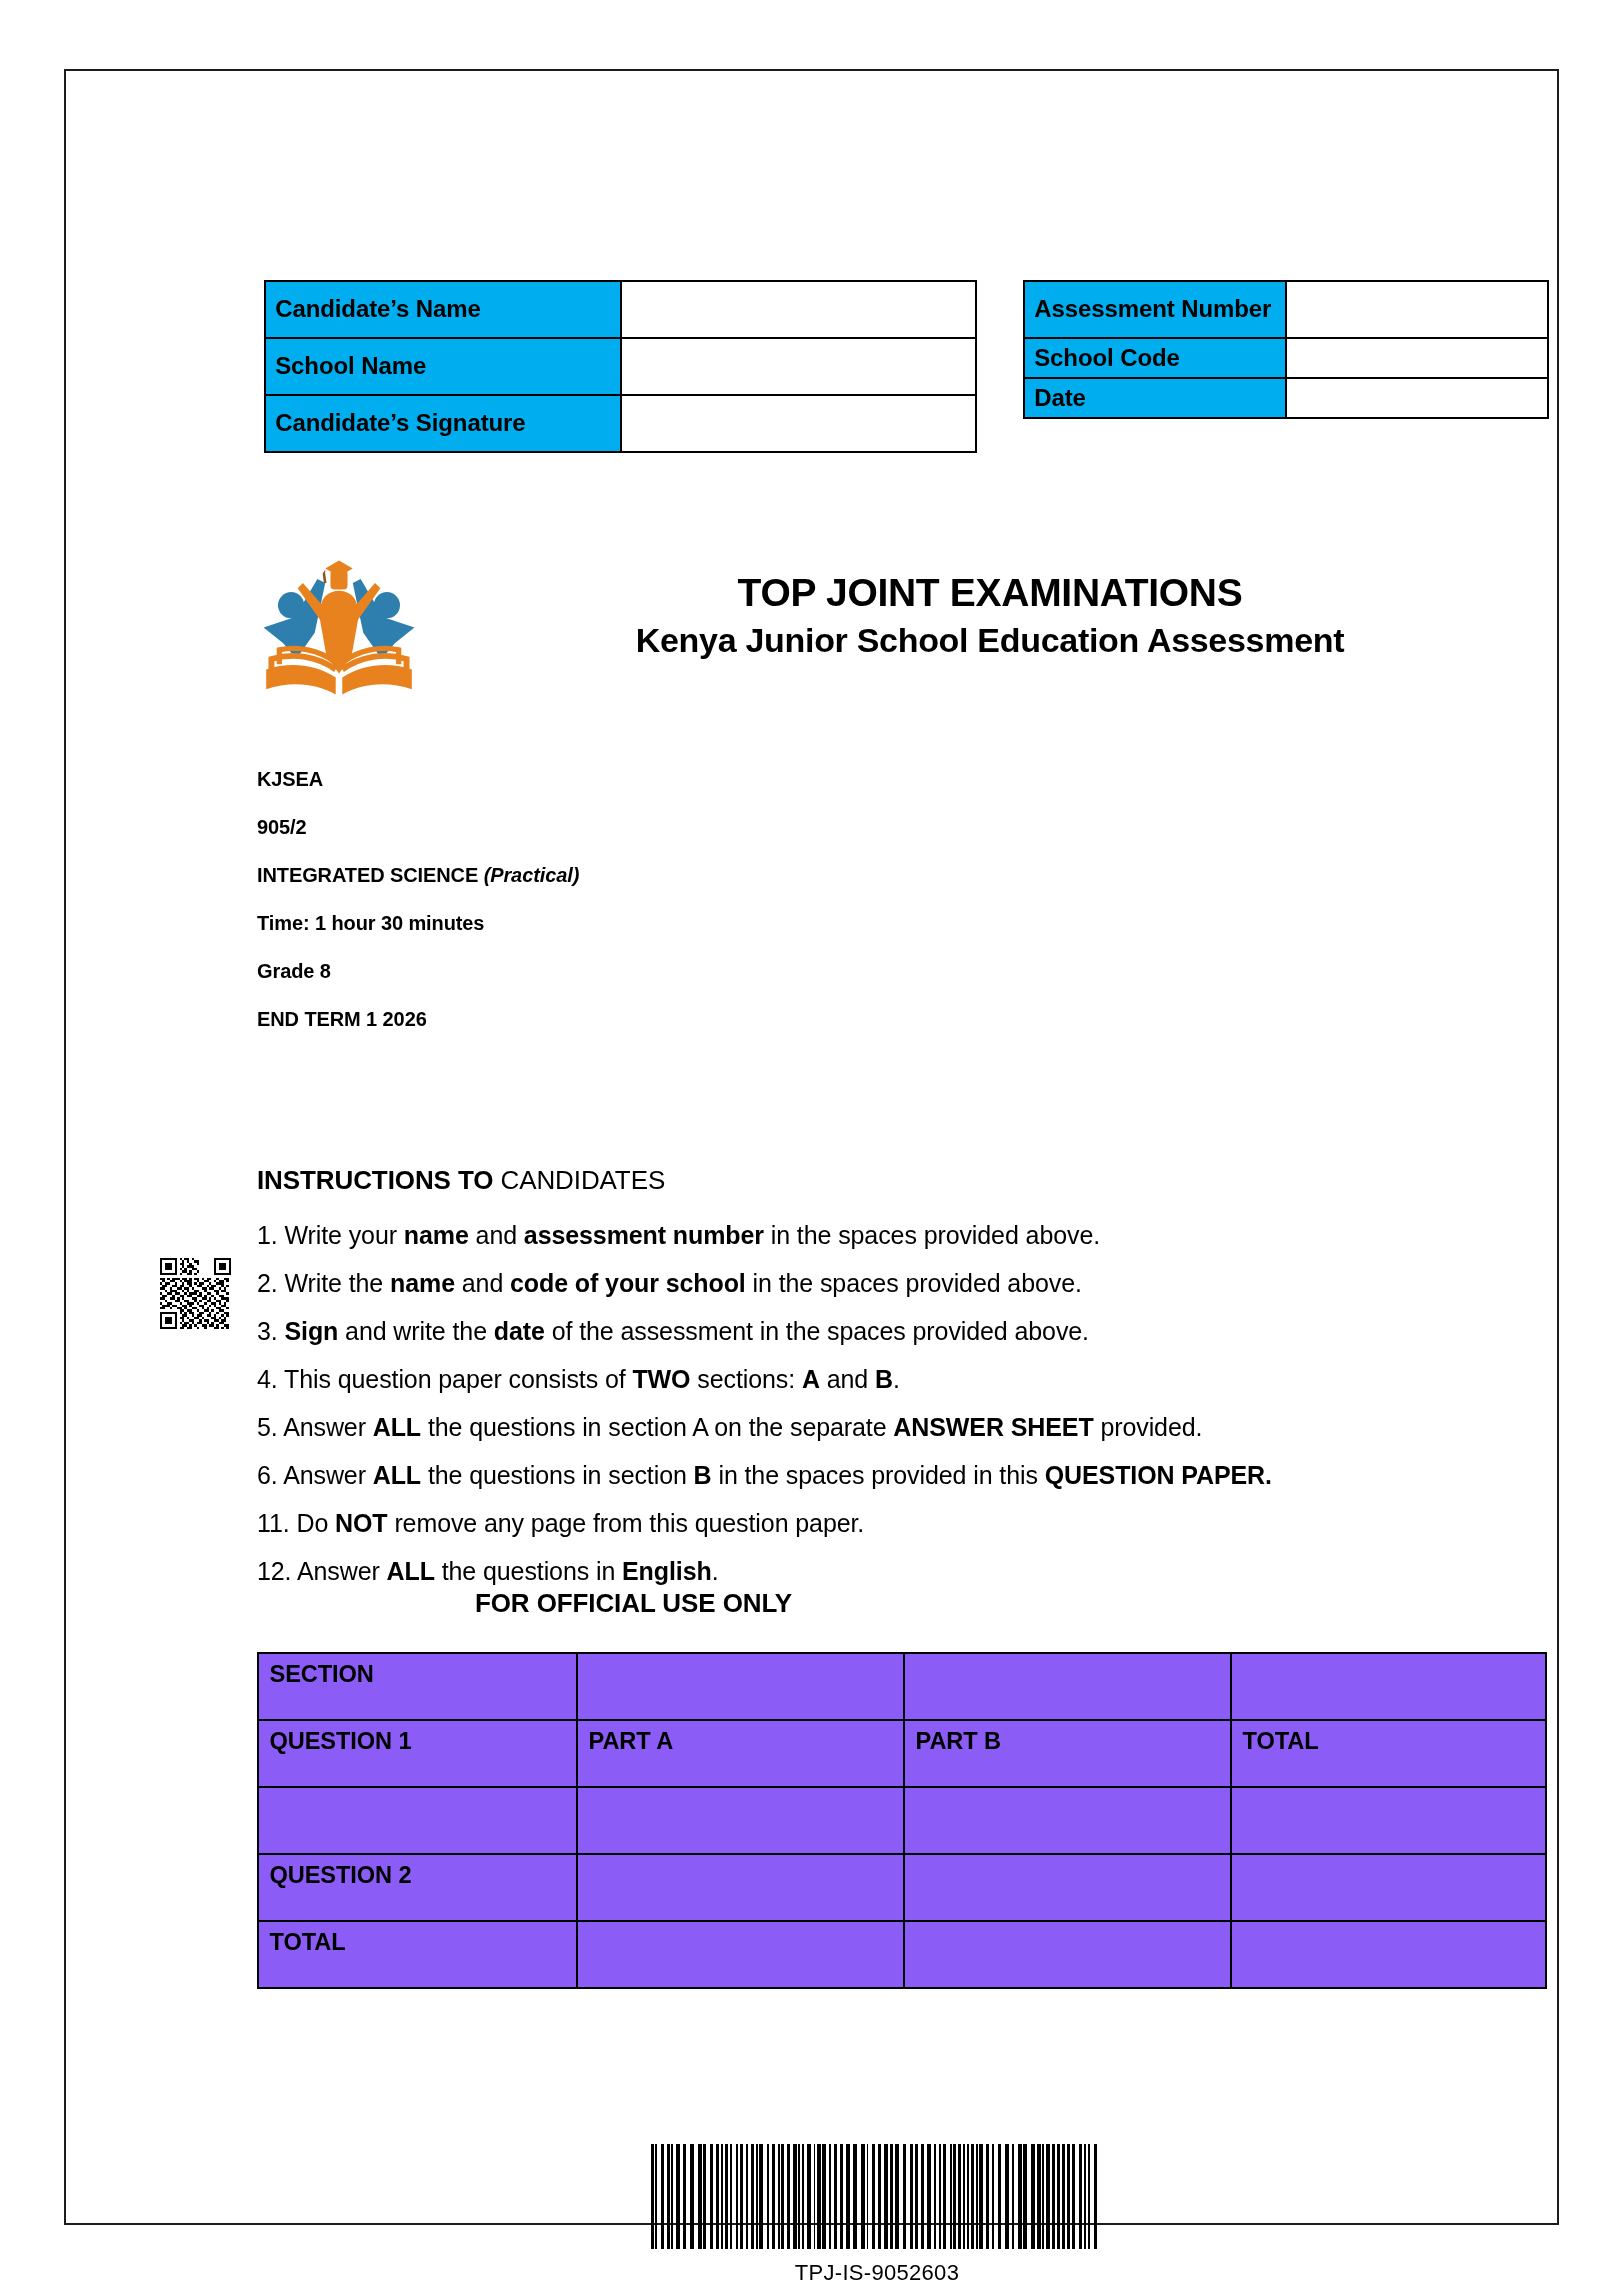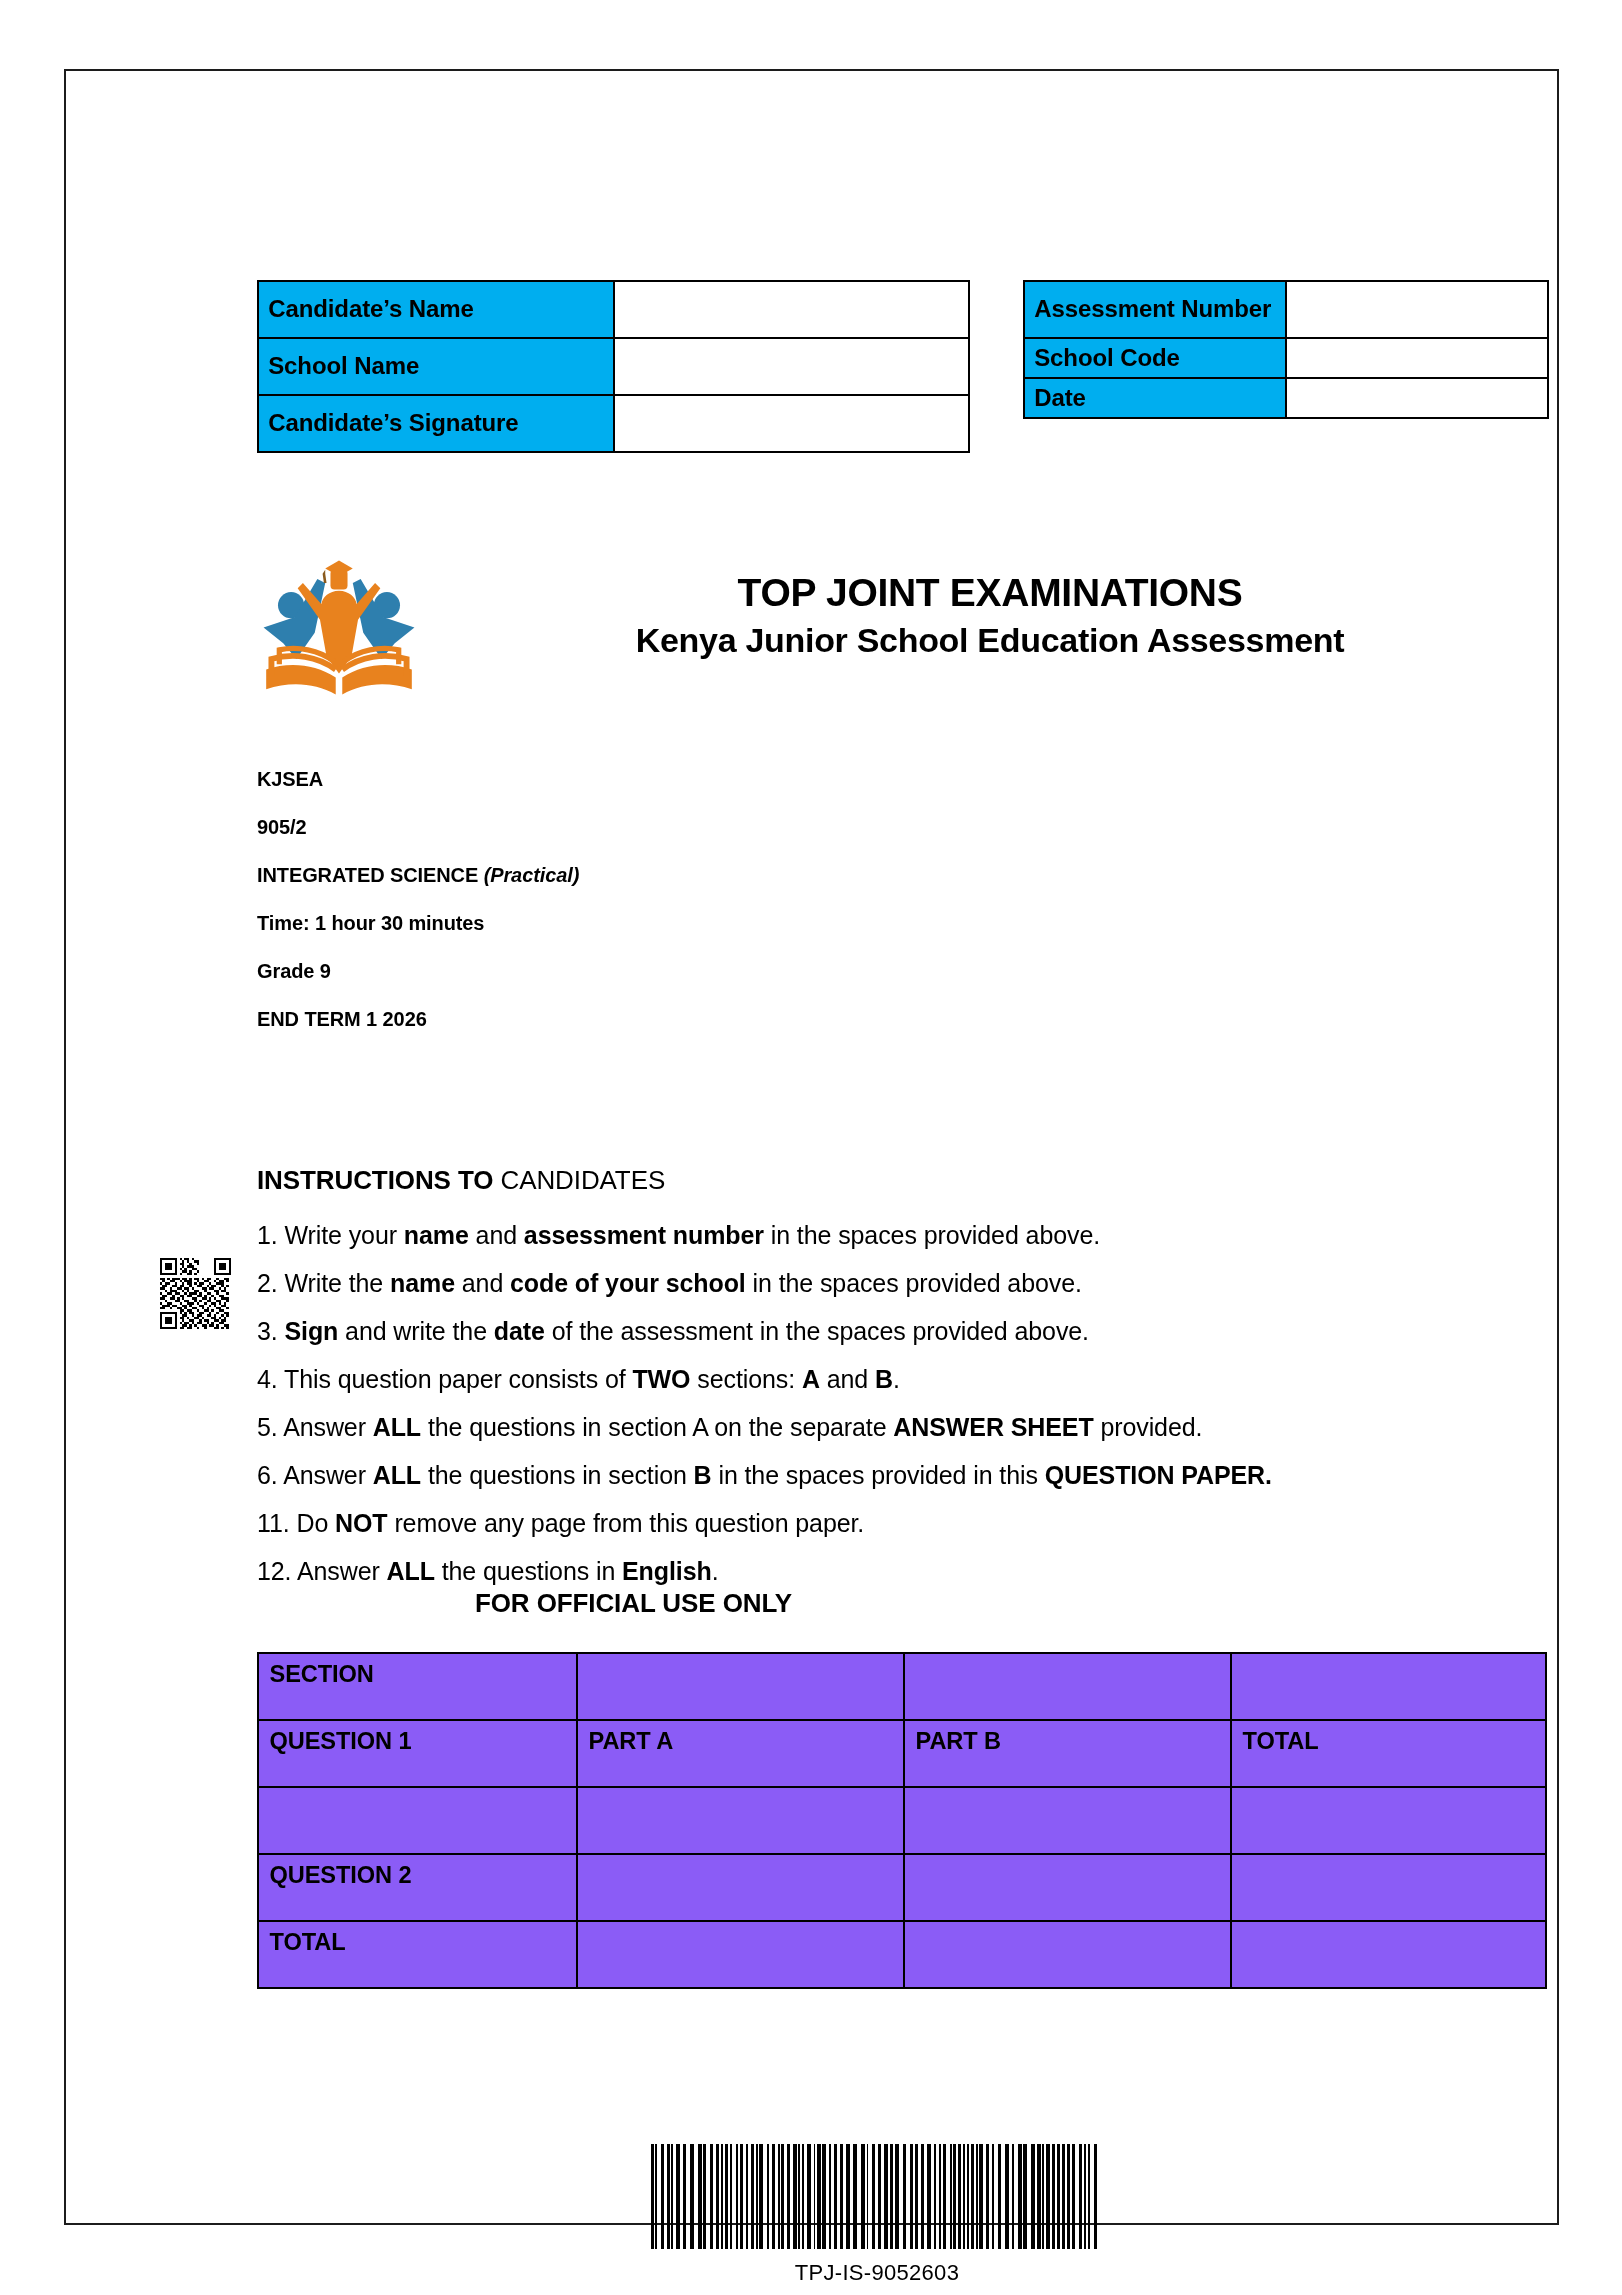--- a/index.html
+++ b/index.html
@@ -43,21 +43,21 @@
     letter-spacing: -0.1px;
   }
   .id-table td.lbl {
     background: #00AEEF;
     line-height: 1.18;
   }
   .id-table td.val {
     background: #ffffff;
   }
 
-  #table-left  { left: 191px; top: 209px; width: 711px; }
+  #table-left  { left: 198px; top: 209px; width: 711px; }
   #table-left  col.c1 { width: 356px; }
   #table-left  col.c2 { width: 355px; }
   #table-right { left: 957px; top: 209px; width: 523px; }
   #table-right col.c1 { width: 262px; }
   #table-right col.c2 { width: 262px; }
 
   .row-tall  td { height: 55px; }
   .row-short td { height: 38px; }
 
   
@@ -280,21 +280,21 @@
       <div class="title-main">TOP JOINT EXAMINATIONS</div>
       <div class="title-sub">Kenya Junior School Education Assessment</div>
     </div>
   </div>
 
   <div class="meta-block">
     <div class="meta-line">KJSEA</div>
     <div class="meta-line">905/2</div>
     <div class="meta-line"><span>INTEGRATED SCIENCE </span><i>(Practical)</i></div>
     <div class="meta-line">Time: 1 hour 30 minutes</div>
-    <div class="meta-line">Grade 9</div>
+    <div class="meta-line">Grade 8</div>
     <div class="meta-line">END TERM 1 2026</div>
   </div>
 
   <div class="instr-heading">
     <span class="strong">INSTRUCTIONS TO </span><span class="light">CANDIDATES</span>
   </div>
 
   <div class="instr-list" id="instructions-list">
       <div class="instr-item"><span>1. </span><span>Write your </span><b>name</b><span> and </span><b>assessment number</b><span> in the spaces provided above.</span></div>
       <div class="instr-item"><span>2. </span><span>Write the </span><b>name</b><span> and </span><b>code of your school</b><span> in the spaces provided above.</span></div>

